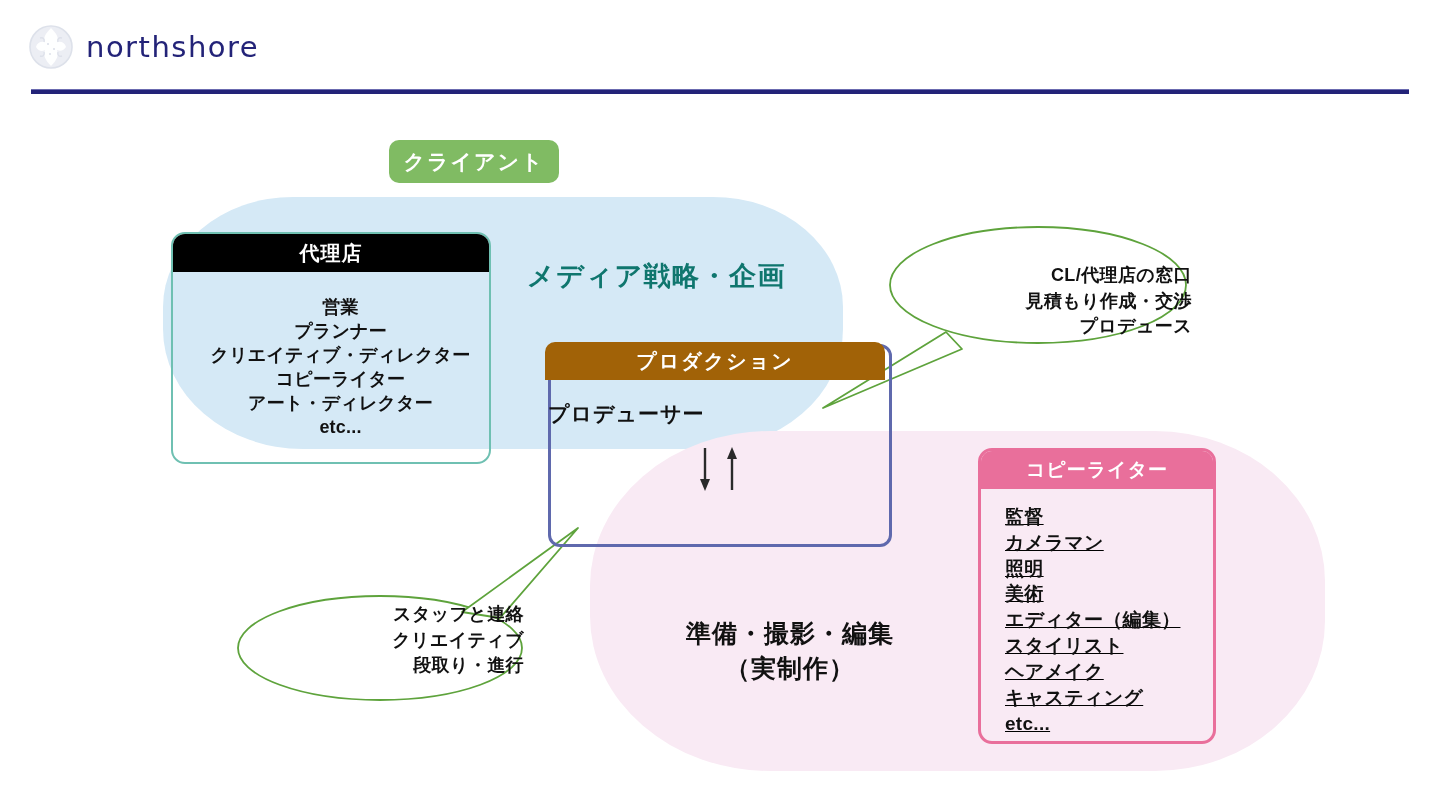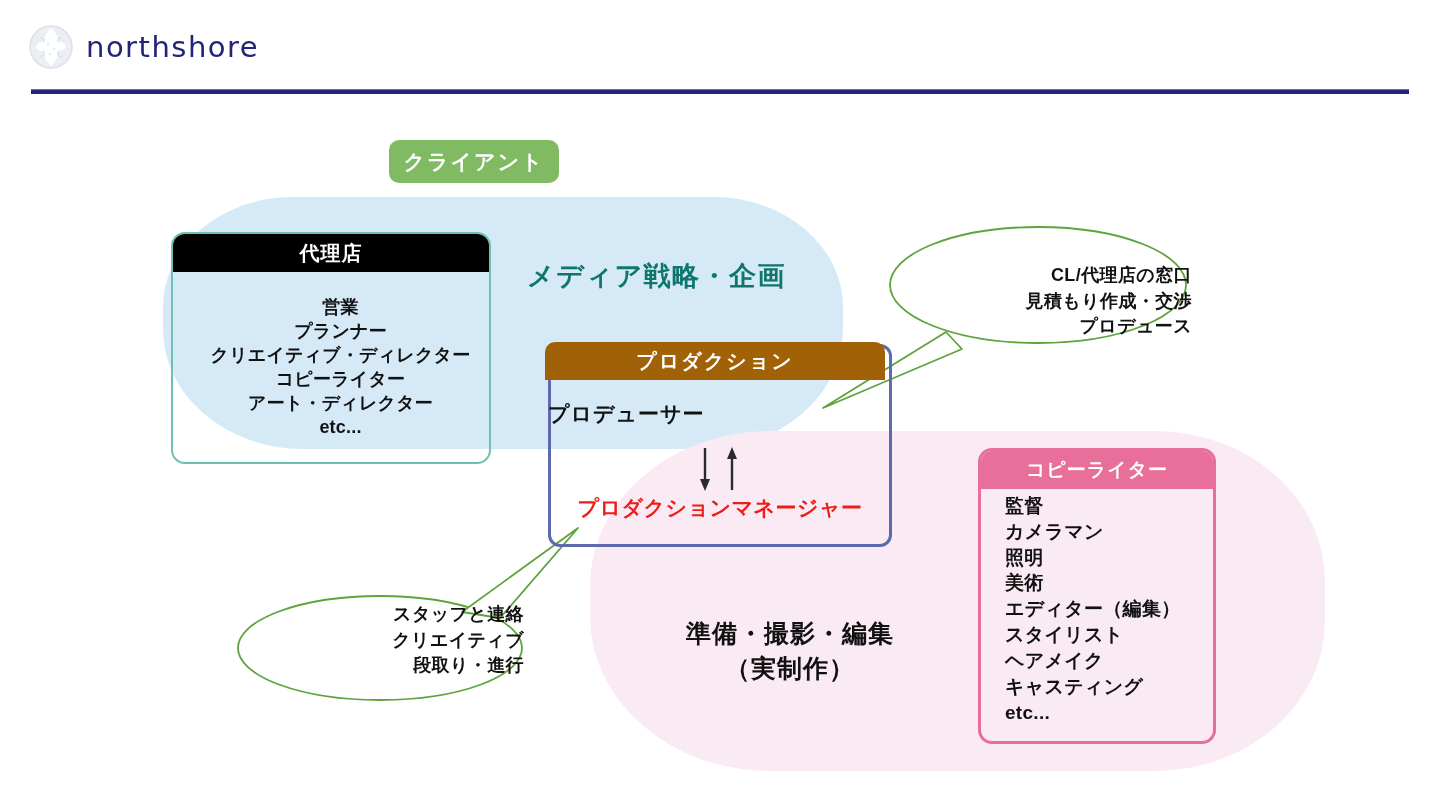--- a/index.html
+++ b/index.html
@@ -240,21 +240,22 @@
     align-items: center;
     justify-content: center;
   }
   .staff-head .label {
     color: #ffffff;
     font-size: 19px;
     font-weight: bold;
     letter-spacing: 1px;
   }
   .staff-body {
-    padding: 4px 0 0 24px;
+    padding: 15px 0 0 24px;
+    text-decoration: underline;
   }
   .staff-body .role {
     font-size: 19px;
     font-weight: bold;
     color: #111111;
     line-height: 1.36;
     letter-spacing: 0.3px;
     white-space: nowrap;
   }
 
@@ -367,21 +368,20 @@
   <div class="production-head">
     <span class="label">プロダクション</span>
   </div>
   <div class="producer-label">プロデューサー</div>
   <svg class="arrows" viewBox="0 0 60 48">
     <line x1="15" y1="3" x2="15" y2="38" stroke="#2a2a2a" stroke-width="2.4"></line>
     <path d="M 15 46 L 10 34 L 20 34 Z" fill="#2a2a2a"></path>
     <line x1="42" y1="45" x2="42" y2="10" stroke="#2a2a2a" stroke-width="2.4"></line>
     <path d="M 42 2 L 37 14 L 47 14 Z" fill="#2a2a2a"></path>
   </svg>
-  <div class="pm-label">プロダクションマネージャー</div>
 
   <div class="phase-text">
     <div>準備・撮影・編集</div>
     <div>（実制作）</div>
   </div>
 
   <div class="staff-card">
     <div class="staff-head">
       <span class="label">コピーライター</span>
     </div>

